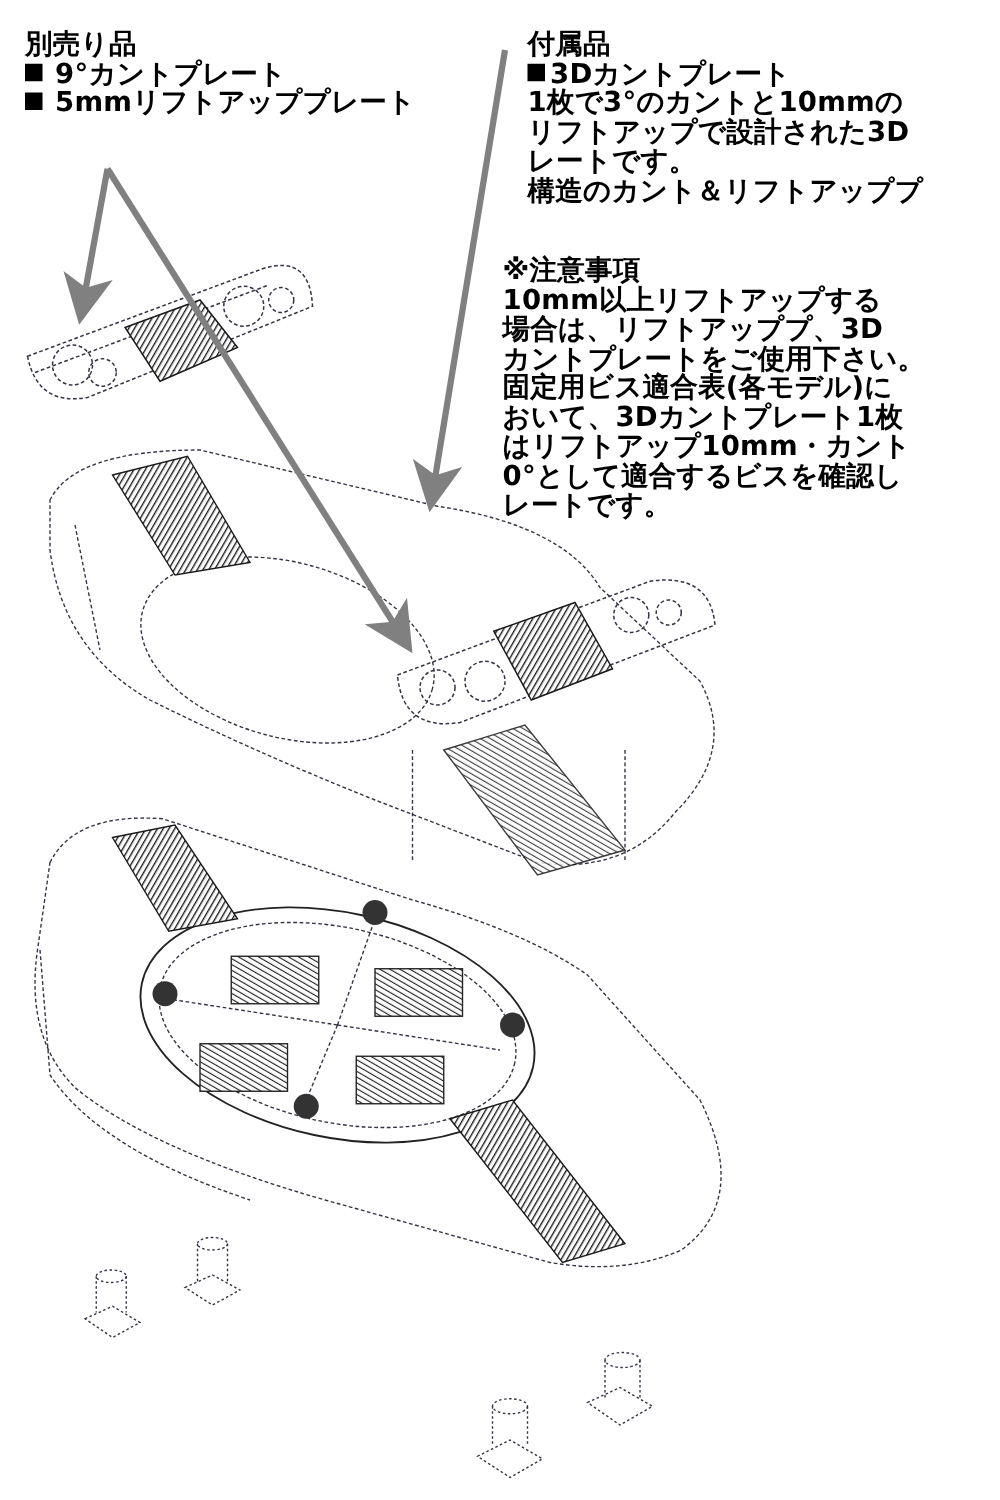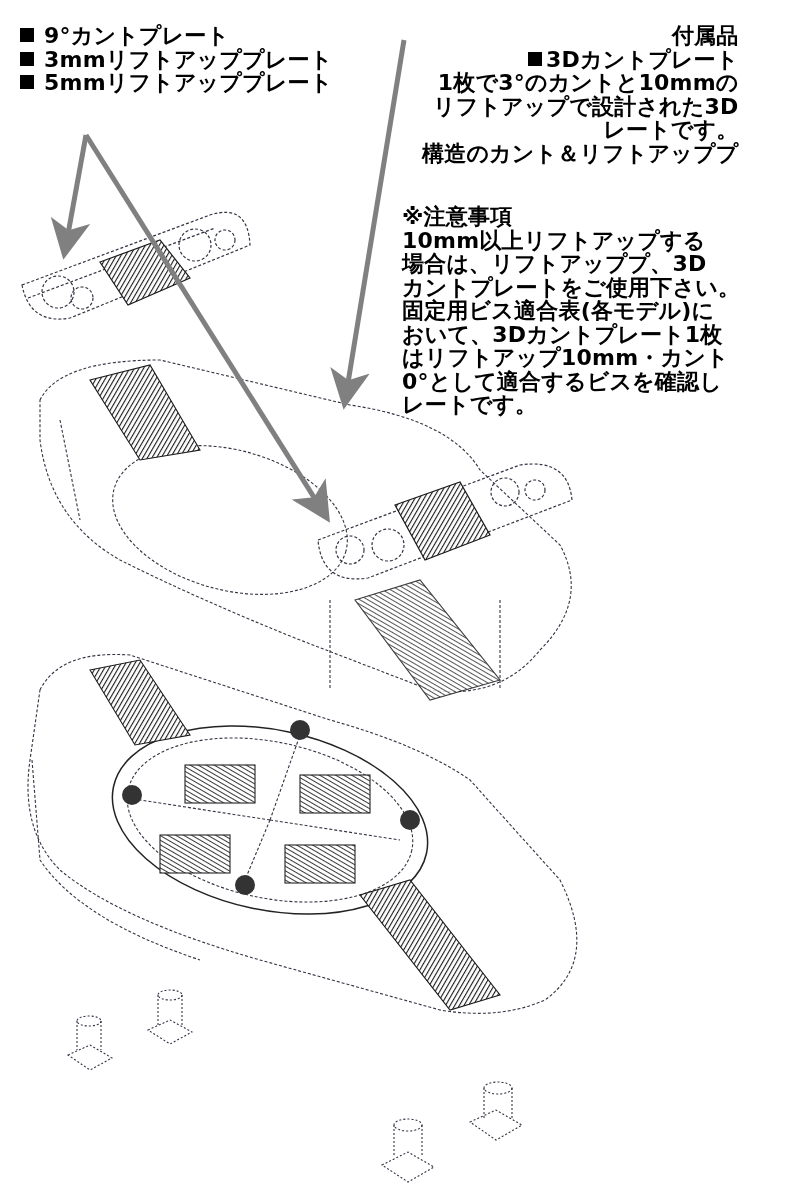--- a/index.html
+++ b/index.html
@@ -1,20 +1,20 @@
 <!DOCTYPE html>
 <html><head>
 <meta charset="utf-8">
 <style>
   html, body { margin: 0; padding: 0; background: #ffffff; }
   body { width: 800px; height: 1200px; position: relative; overflow: hidden;
          font-family: "DejaVu Sans", sans-serif; color: #000; }
   .txt { position: absolute; font-weight: bold; font-size: 22px; line-height: 23.5px; letter-spacing: 0.2px; white-space: nowrap; }
   .sold-sep { left: 20px; top: 24px; }
-  .incl { left: 422px; top: 24px; text-align: right; }
+  .incl { left: 422px; top: 24px; }
   .caution { left: 402px; top: 205px; }
   .line { display: block; }
   .sq { display: inline-block; width: 14px; height: 14px; background: #000; margin-right: 10px; vertical-align: 1px; }
   svg.drawing { position: absolute; left: 0; top: 0; }
 </style>
 </head>
 <body>
 
 <svg class="drawing" width="800" height="1200" viewBox="0 0 800 1200">
   <defs>
@@ -105,22 +105,22 @@
   </g>
 
   <g stroke="#808080" stroke-width="5" fill="none">
     <line x1="86" y1="135" x2="66" y2="245" marker-end="url(#arrowhead)"></line>
     <line x1="86" y1="135" x2="322" y2="510" marker-end="url(#arrowhead)"></line>
     <line x1="404" y1="40" x2="346" y2="395" marker-end="url(#arrowhead)"></line>
   </g>
 </svg>
 
 <div class="txt sold-sep">
+  <span class="line">別売り品</span>
   <span class="line"><span class="sq"></span><span>9°カントプレート</span></span>
-  <span class="line"><span class="sq"></span><span>3mmリフトアッププレート</span></span>
   <span class="line"><span class="sq"></span><span>5mmリフトアッププレート</span></span>
 </div>
 
 <div class="txt incl">
   <span class="line">付属品</span>
   <span class="line"><span class="sq" style="margin-right:4px"></span><span>3Dカントプレート</span></span>
   <span class="line">1枚で3°のカントと10mmの</span>
   <span class="line">リフトアップで設計された3D</span>
   <span class="line">レートです。</span>
   <span class="line">構造のカント＆リフトアッププ</span>

